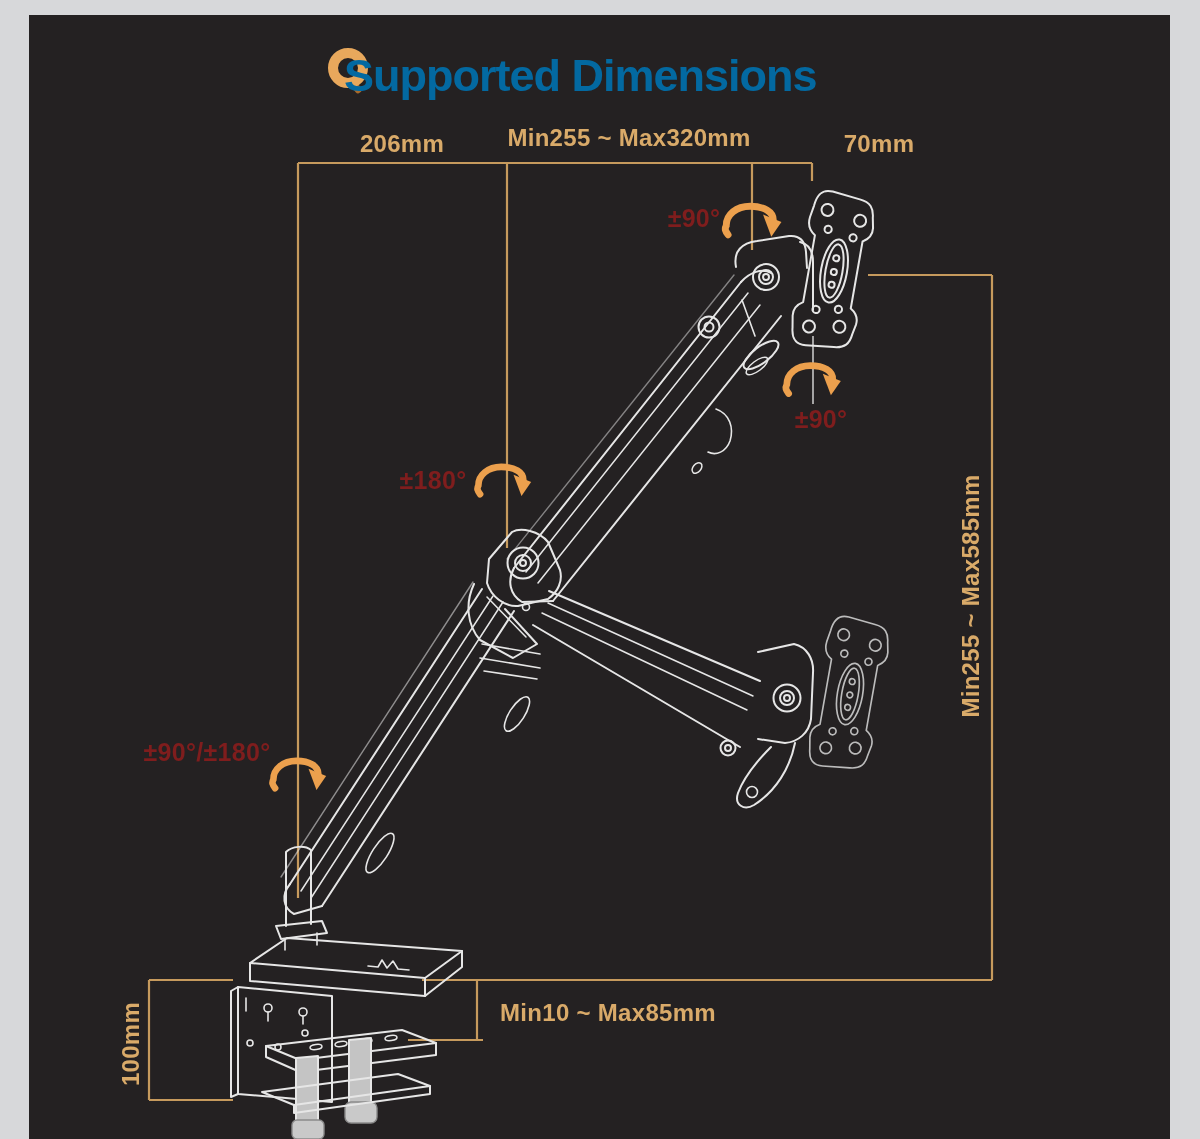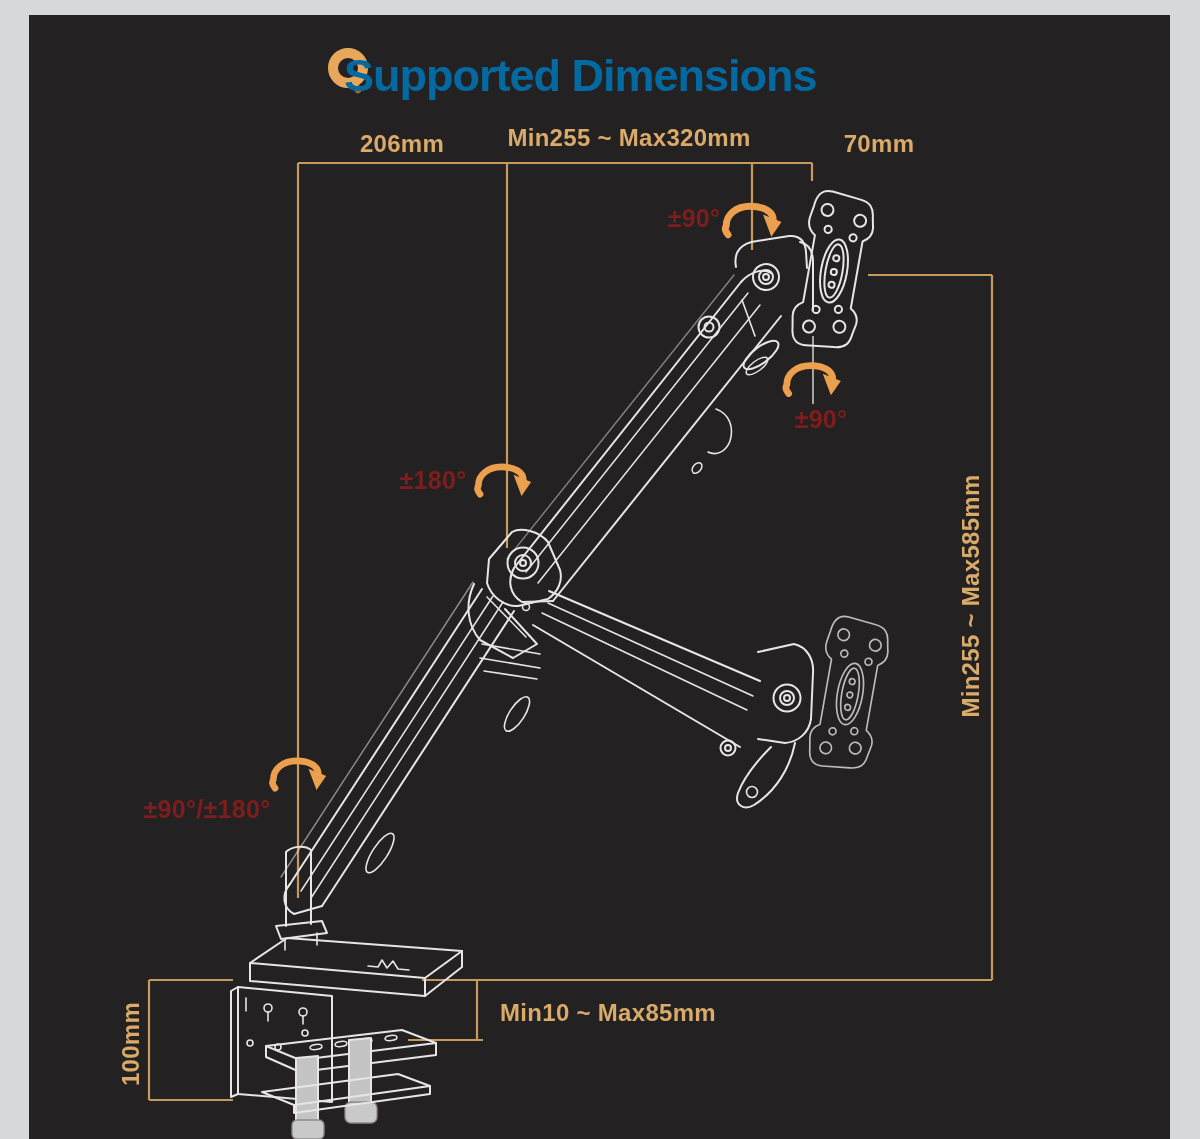--- a/index.html
+++ b/index.html
@@ -198,13 +198,13 @@
 <div class="lbl tan" style="left:402px;top:144px;text-align:right;">206mm</div>
 <div class="lbl tan" style="left:629px;top:138px;">Min255 ~ Max320mm</div>
 <div class="lbl tan" style="left:839px;top:144px;margin-left:40px;">70mm</div>
 <div class="lbl tan vtext" style="left:971px;top:596px;">Min255 ~ Max585mm</div>
 <div class="lbl tan" style="left:608px;top:1013px;">Min10 ~ Max85mm</div>
 <div class="lbl tan vtext" style="left:131px;top:1044px;">100mm</div>
 
 <div class="lbl white" style="left:694px;top:218px;">±90°</div>
 <div class="lbl white" style="left:821px;top:419px;">±90°</div>
 <div class="lbl white" style="left:422px;top:480px;margin-left:11px;">±180°</div>
-<div class="lbl white" style="left:207px;top:809px;text-align:right;">±90°/±180°</div>
+<div class="lbl white" style="left:207px;top:752px;text-align:right;">±90°/±180°</div>
 
 </body></html>

